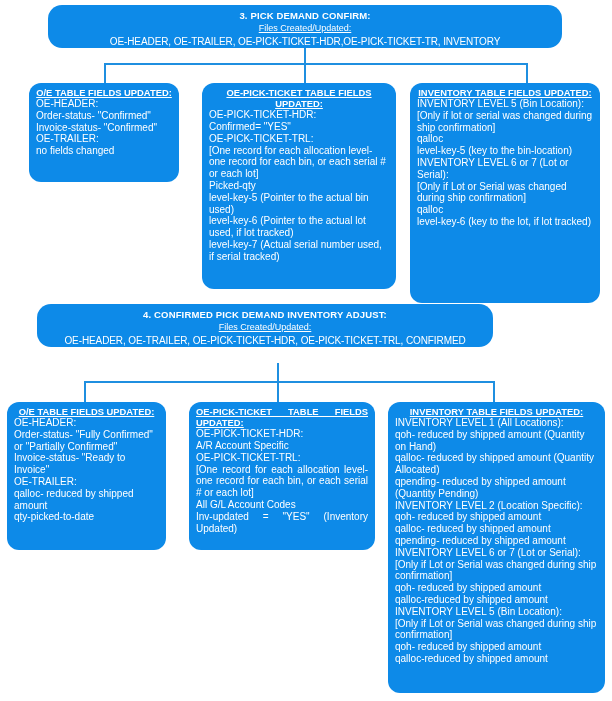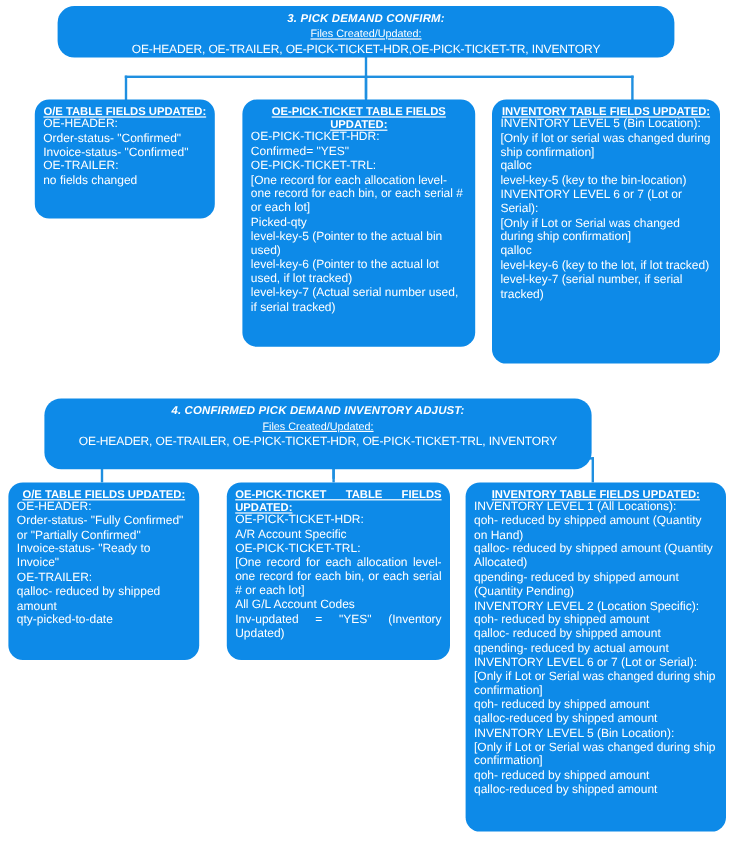--- a/index.html
+++ b/index.html
@@ -33,21 +33,20 @@
   .hdr {
     text-align: center;
     padding: 5px 8px 6px 8px;
     border-radius: 14px;
   }
   .hdr .t1 {
     font-size: 9.5px;
     font-weight: bold;
     letter-spacing: 0.15px;
     margin-bottom: 2px;
-    font-style: italic;
   }
   .hdr .t2 {
     font-size: 9px;
     text-decoration: underline;
     margin-bottom: 2px;
   }
   .hdr .t3 {
     font-size: 10px;
     letter-spacing: -0.1px;
   }
@@ -118,33 +117,32 @@
   <div class="box" style="left:410px; top:83px; width:190px; height:220px;">
     <span class="ttl">INVENTORY TABLE FIELDS UPDATED:</span>
     <span class="ln">INVENTORY LEVEL 5 (Bin Location):</span>
     <span class="ln">[Only if lot or serial was changed during ship confirmation]</span>
     <span class="ln">qalloc</span>
     <span class="ln">level-key-5 (key to the bin-location)</span>
     <span class="ln">INVENTORY LEVEL 6 or 7 (Lot or Serial):</span>
     <span class="ln">[Only if Lot or Serial was changed during ship confirmation]</span>
     <span class="ln">qalloc</span>
     <span class="ln">level-key-6 (key to the lot, if lot tracked)</span>
-    <span class="ln">level-key-7 (serial number, if serial tracked)</span>
   </div>
 
   <div class="conn conn-v" style="left:277px; top:363px; height:36px;"></div>
   <div class="conn conn-h" style="left:84px; top:381px; width:411px;"></div>
   <div class="conn conn-v" style="left:84px; top:381px; height:21px;"></div>
   <div class="conn conn-v" style="left:277px; top:381px; height:21px;"></div>
   <div class="conn conn-v" style="left:493px; top:381px; height:21px;"></div>
 
-  <div class="box hdr" style="left:37px; top:332px; width:456px; height:59px;">
+  <div class="box hdr" style="left:37px; top:304px; width:456px; height:43px;">
     <div class="t1">4. CONFIRMED PICK DEMAND INVENTORY ADJUST:</div>
     <div class="t2">Files Created/Updated:</div>
-    <div class="t3">OE-HEADER, OE-TRAILER, OE-PICK-TICKET-HDR, OE-PICK-TICKET-TRL, INVENTORY</div>
+    <div class="t3">OE-HEADER, OE-TRAILER, OE-PICK-TICKET-HDR, OE-PICK-TICKET-TRL, CONFIRMED</div>
   </div>
 
   <div class="box" style="left:7px; top:402px; width:159px; height:148px;">
     <span class="ttl">O/E TABLE FIELDS UPDATED:</span>
     <span class="ln">OE-HEADER:</span>
     <span class="ln">Order-status- "Fully Confirmed" or "Partially Confirmed"</span>
     <span class="ln">Invoice-status- "Ready to Invoice"</span>
     <span class="ln">OE-TRAILER:</span>
     <span class="ln">qalloc- reduced by shipped amount</span>
     <span class="ln">qty-picked-to-date</span>
@@ -162,21 +160,21 @@
 
   <div class="box" style="left:388px; top:402px; width:217px; height:291px;">
     <span class="ttl">INVENTORY TABLE FIELDS UPDATED:</span>
     <span class="ln">INVENTORY LEVEL 1 (All Locations):</span>
     <span class="ln">qoh- reduced by shipped amount (Quantity on Hand)</span>
     <span class="ln">qalloc- reduced by shipped amount (Quantity Allocated)</span>
     <span class="ln">qpending- reduced by shipped amount (Quantity Pending)</span>
     <span class="ln">INVENTORY LEVEL 2 (Location Specific):</span>
     <span class="ln">qoh- reduced by shipped amount</span>
     <span class="ln">qalloc- reduced by shipped amount</span>
-    <span class="ln">qpending- reduced by actual amount</span>
+    <span class="ln">qpending- reduced by shipped amount</span>
     <span class="ln">INVENTORY LEVEL 6 or 7 (Lot or Serial):</span>
     <span class="ln">[Only if Lot or Serial was changed during ship confirmation]</span>
     <span class="ln">qoh- reduced by shipped amount</span>
     <span class="ln">qalloc-reduced by shipped amount</span>
     <span class="ln">INVENTORY LEVEL 5 (Bin Location):</span>
     <span class="ln">[Only if Lot or Serial was changed during ship confirmation]</span>
     <span class="ln">qoh- reduced by shipped amount</span>
     <span class="ln">qalloc-reduced by shipped amount</span>
   </div>
 

